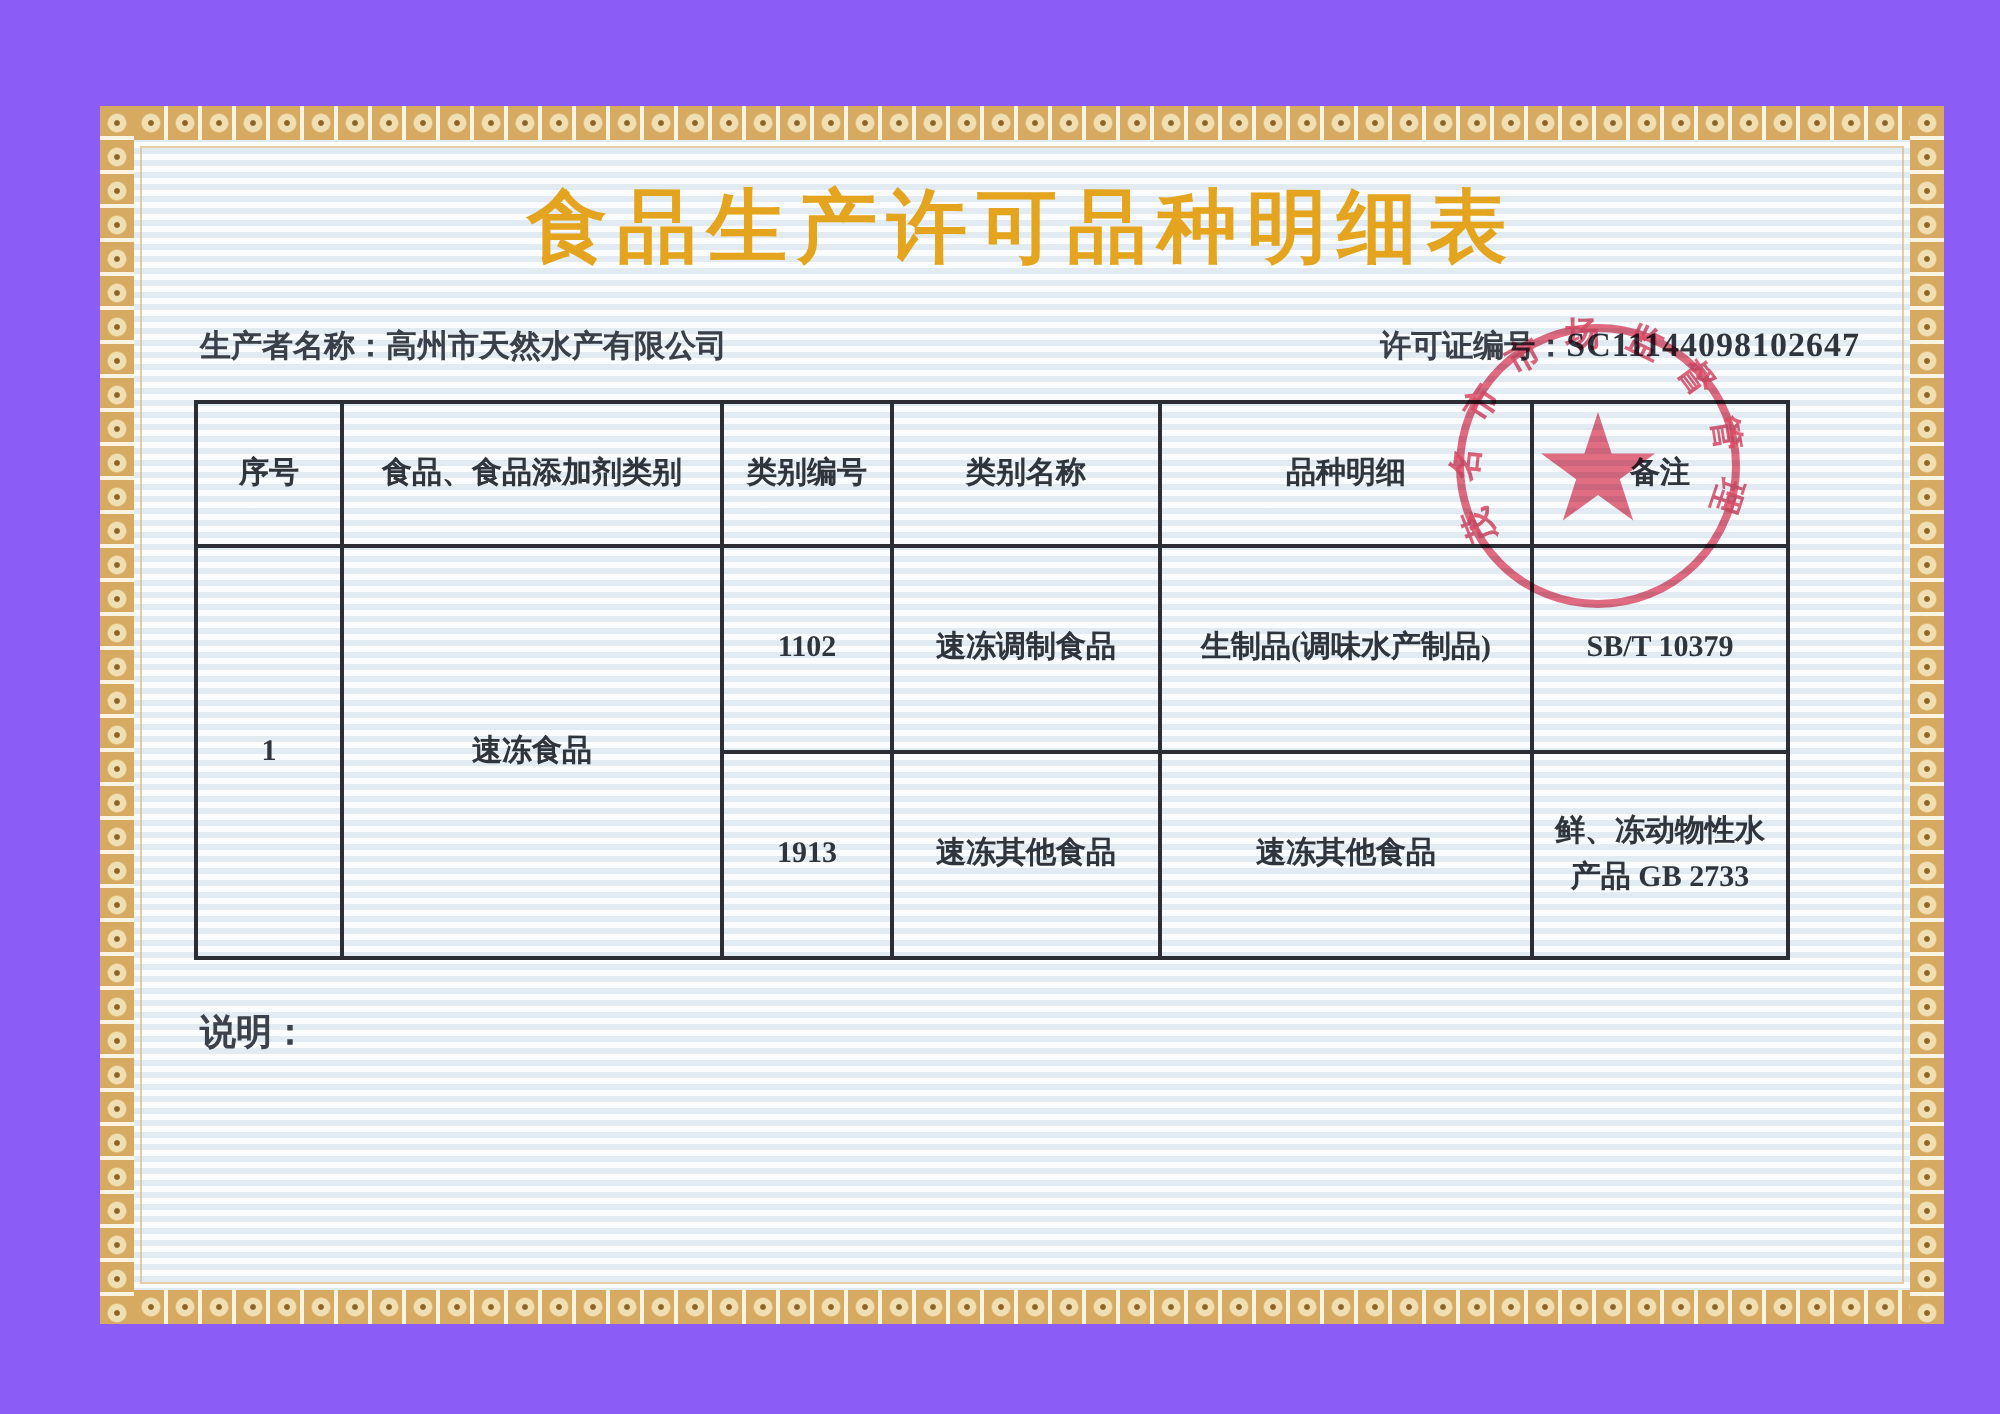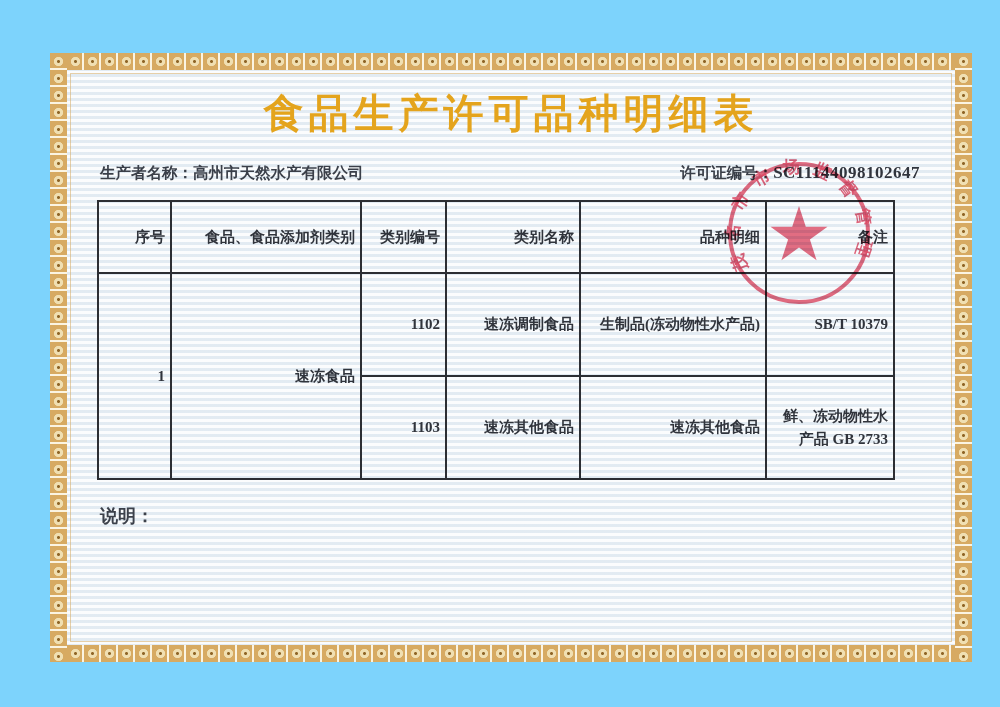--- a/index.html
+++ b/index.html
@@ -3,21 +3,21 @@
 <meta charset="utf-8">
 <style>
   * { margin:0; padding:0; box-sizing:border-box; }
   html,body { width:1000px; height:707px; }
   body {
     font-family: "Liberation Serif", "DejaVu Serif", serif;
     background:#fbfbfa;
   }
   .page {
     position:relative; width:1000px; height:707px;
-    background:#7dd3fc; overflow:hidden;
+    background:#8b5cf6; overflow:hidden;
   }
   
   .cert {
     position:absolute; left:50px; top:53px; width:922px; height:609px;
     background:
       repeating-linear-gradient(180deg, rgba(255,255,255,0.75) 0 3px, rgba(211,224,235,0.45) 3px 6px),
       #eff4f8;
   }
   
   .b { position:absolute; }
@@ -44,32 +44,32 @@
   .inner-frame {
     position:absolute; left:20px; top:20px; right:20px; bottom:20px;
     border:1px solid rgba(214,170,98,0.55); pointer-events:none;
   }
   .title {
     position:absolute; left:0; top:33px; width:100%;
     text-align:center; font-size:40px; font-weight:bold;
     letter-spacing:5px; color:#e4a41d;
   }
   .info-row {
-    position:absolute; left:50px; right:52px; top:110px;
+    position:absolute; left:50px; right:42px; top:110px;
     display:flex; justify-content:space-between; align-items:center;
     font-size:15.5px; font-weight:bold; color:#3a3f49;
   }
   .license-no { font-size:17px; letter-spacing:0.5px; color:#30343d; }
   table.grid {
     position:absolute; left:47px; top:147px;
     border-collapse:collapse; table-layout:fixed; width:796px;
     font-size:15px; font-weight:bold; color:#30343c;
   }
   table.grid th, table.grid td {
-    border:2px solid #2c2e33; text-align:right; vertical-align:middle;
+    border:2px solid #2c2e33; text-align:center; vertical-align:middle;
     padding:2px 5px; line-height:1.5; overflow:hidden;
   }
   tr.hdr  { height:72px; }
   tr.body { height:103px; }
   td.remark { padding:2px 7px; text-align:left; }
   .notes {
     position:absolute; left:50px; top:450px;
     display:flex; font-size:18px; font-weight:bold;
     color:#3c414b; line-height:1.45;
   }
@@ -128,25 +128,25 @@
           <th>品种明细</th>
           <th>备注</th>
         </tr>
       </thead>
       <tbody>
         <tr class="body">
           <td rowspan="2">1</td>
           <td rowspan="2">速冻食品</td>
           <td>1102</td>
           <td>速冻调制食品</td>
-          <td>生制品(冻动物性水产品)</td>
+          <td>生制品(调味水产制品)</td>
           <td>SB/T 10379</td>
         </tr>
         <tr class="body">
-          <td>1103</td>
+          <td>1913</td>
           <td>速冻其他食品</td>
           <td>速冻其他食品</td>
           <td class="remark">鲜、冻动物性水产品 GB 2733</td>
         </tr>
       </tbody>
     </table>
 
     <div class="notes">
       <span>说明：</span>
       <div>

